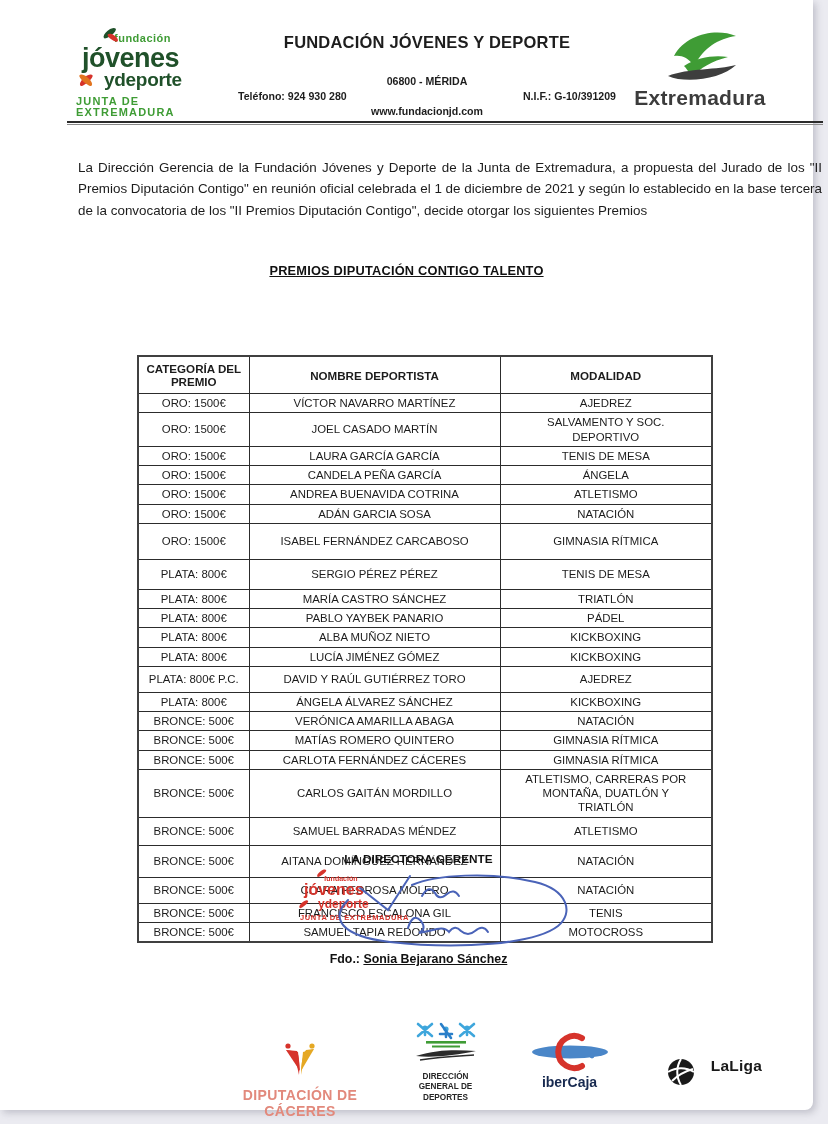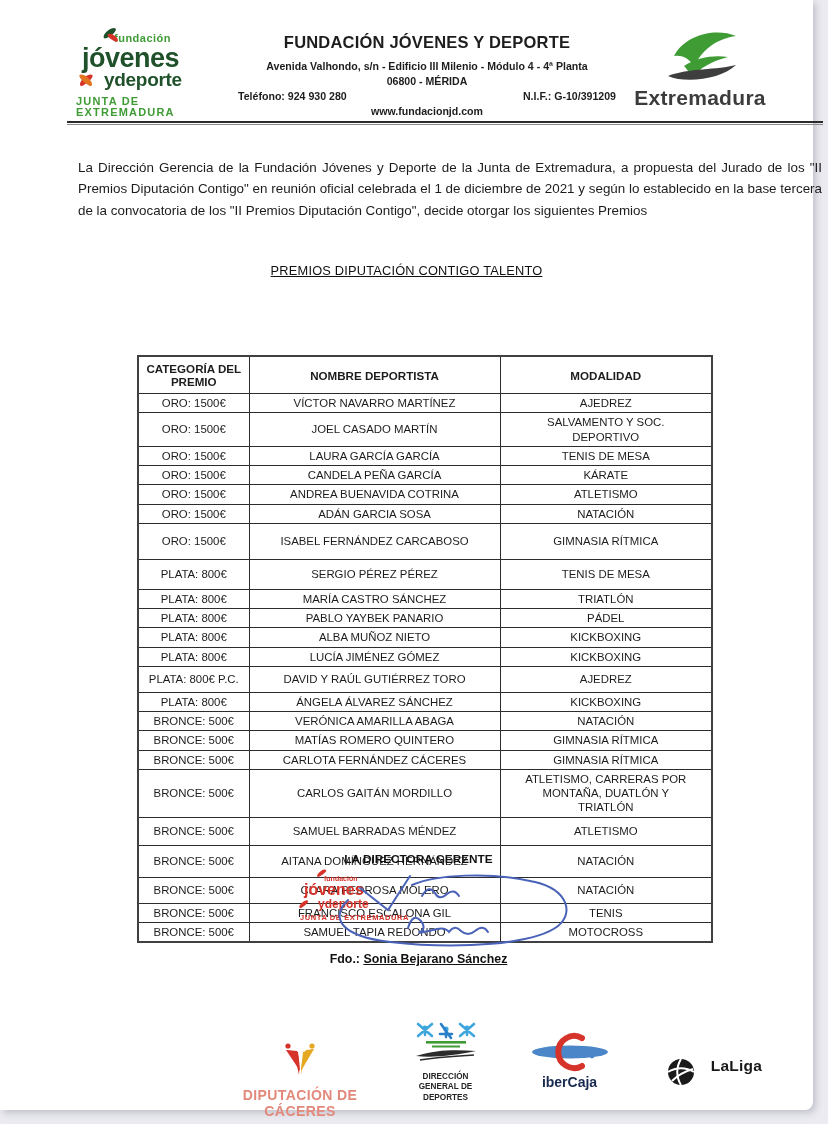--- a/index.html
+++ b/index.html
@@ -33,21 +33,21 @@
   .hdr-center .web{font-size:10.6px;font-weight:bold;margin-top:3px;}
   .hdr-region{position:absolute;left:630px;top:26px;width:140px;text-align:center;}
   .hdr-region svg{display:block;margin:0 auto;}
   .hdr-region .regname{font-size:21px;color:#3c3c3c;letter-spacing:.3px;margin-top:-4px;font-weight:bold;}
   .divider{position:absolute;left:67px;top:121px;width:756px;height:1px;
     border-top:2px solid #2b2b2b;border-bottom:1px solid #8a8a8a;}
   
   .intro{position:absolute;left:78px;top:157px;width:744px;
     font-size:13.4px;line-height:1.6;text-align:justify;color:#1c1c1c;}
   .sec-title{position:absolute;left:0;top:263px;width:100%;text-align:center;
-    font-size:12.8px;font-weight:normal;letter-spacing:.2px;color:#111;}
+    font-size:12.8px;font-weight:bold;letter-spacing:.2px;color:#111;}
   .sec-title span{text-decoration:underline;}
   
   table.awards{position:absolute;left:137px;top:310px;border-collapse:collapse;
     table-layout:fixed;width:574px;color:#1c1c1c;}
   table.awards th,table.awards td{border:1px solid #2c2c2c;text-align:center;vertical-align:middle;}
   table.awards th{font-size:11.6px;font-weight:bold;padding:4px 2px;height:28px;}
   table.awards td{font-size:11.4px;padding:2px 3px;line-height:1.25;white-space:pre-line;}
   table.awards{border:2px solid #404040;margin-top:45px;}
   col.c1{width:111px;}col.c2{width:251px;}col.c3{width:212px;}
   #awards-body tr:nth-child(7) td{height:31px;}
@@ -97,21 +97,21 @@
     <span class="leaf o1"></span>
     <div class="l1">fundación</div>
     <div class="l2">jóvenes</div>
     <div class="l3">ydeporte</div>
     <div class="l4">JUNTA DE EXTREMADURA</div>
   </div>
 
   <div class="hdr-center">
     <div class="org">FUNDACIÓN JÓVENES Y DEPORTE</div>
     <div class="addr">
-      <span>Avenida Valhondo, s/n - Edificio III Milenio -  Módulo 4 - 4ª Planta</span><br>
+      <br>
       <span>06800 - MÉRIDA</span>
     </div>
     <div class="phonerow">
       <span>Teléfono:  924 930 280</span>
       <span>N.I.F.:  G-10/391209</span>
     </div>
     <div class="web">www.fundacionjd.com</div>
   </div>
 
   <div class="hdr-region">
@@ -157,21 +157,21 @@
 DEPORTIVO</td>
         </tr>
         <tr>
           <td>ORO: 1500€</td>
           <td>LAURA GARCÍA GARCÍA</td>
           <td>TENIS DE MESA</td>
         </tr>
         <tr>
           <td>ORO: 1500€</td>
           <td>CANDELA PEÑA GARCÍA</td>
-          <td>KÁRATE</td>
+          <td>ÁNGELA</td>
         </tr>
         <tr>
           <td>ORO: 1500€</td>
           <td>ANDREA BUENAVIDA COTRINA</td>
           <td>ATLETISMO</td>
         </tr>
         <tr>
           <td>ORO: 1500€</td>
           <td>ADÁN GARCIA SOSA</td>
           <td>NATACIÓN</td>

